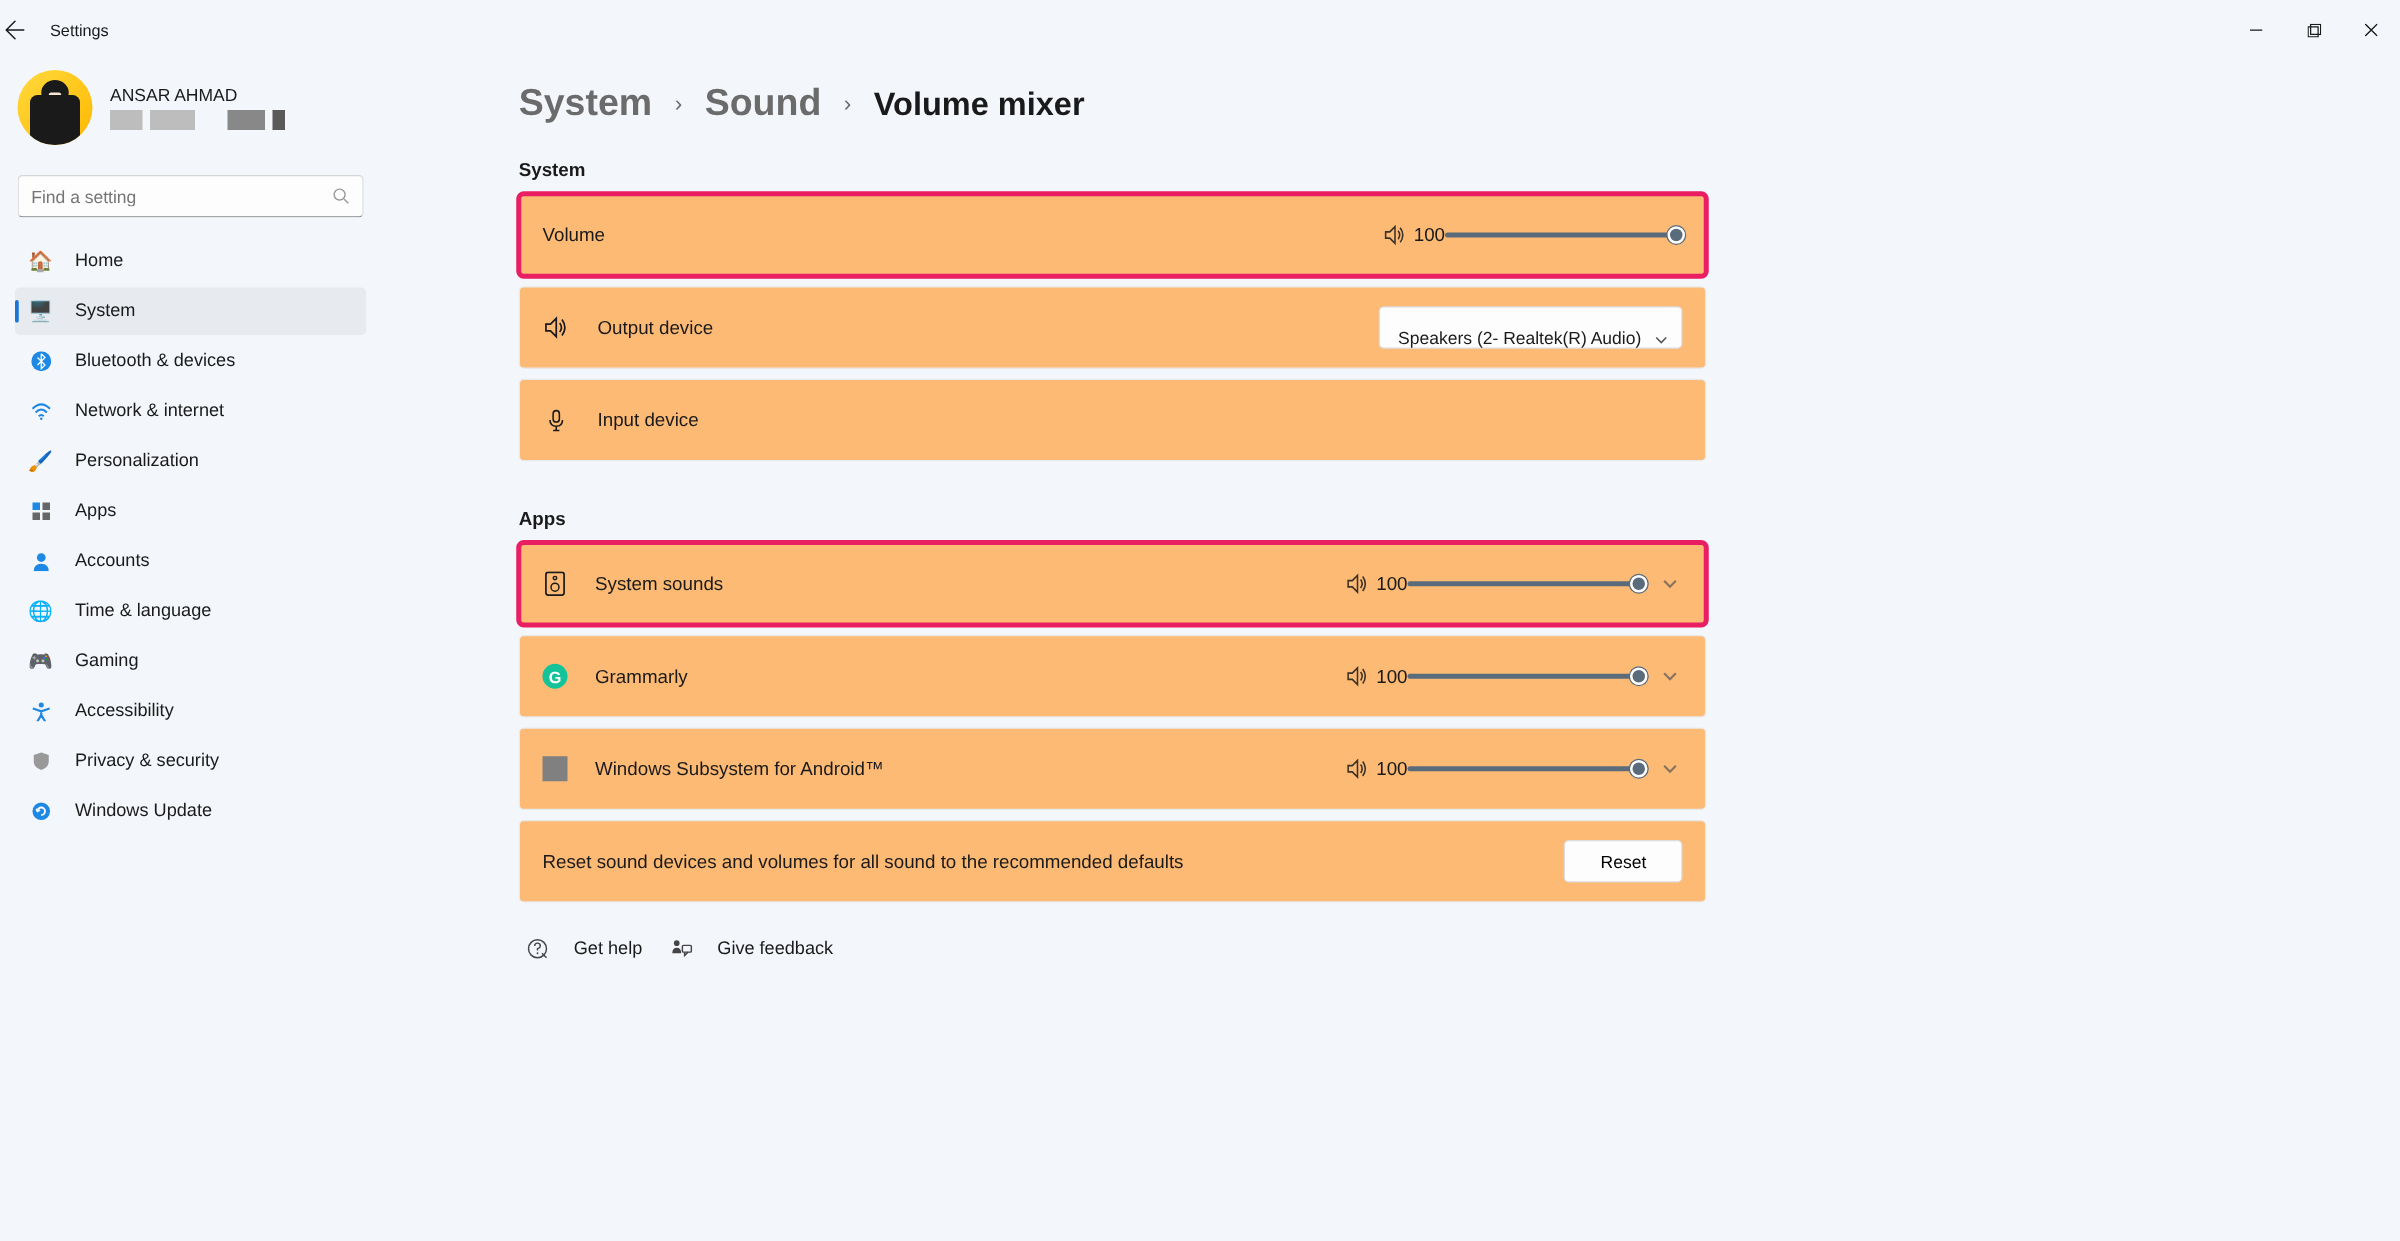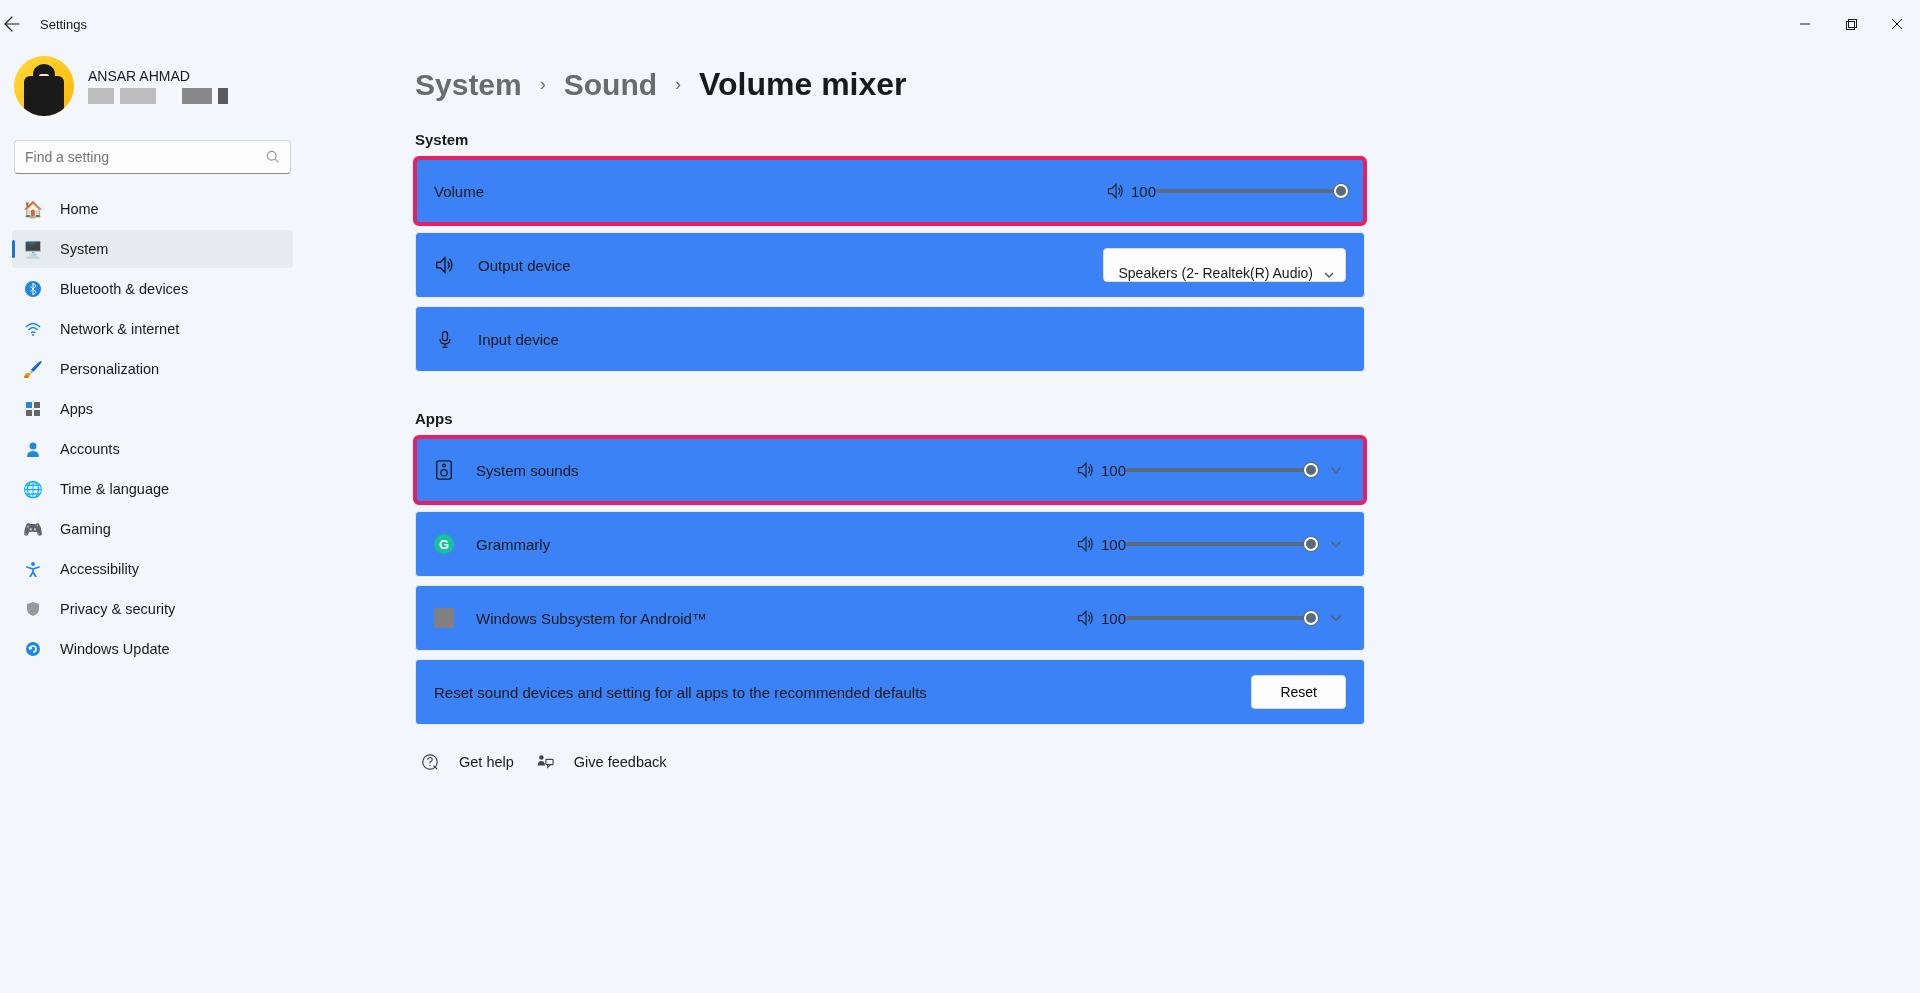--- a/index.html
+++ b/index.html
@@ -41,25 +41,25 @@
 .nav { display: flex; flex-direction: column; gap: 2px; }
 .nav-item { display: flex; align-items: center; gap: 18px; height: 38px; padding: 0 12px; border-radius: 4px; cursor: pointer; font-size: 14.5px; position: relative; }
 .nav-item.active { background: #e7eaef; }
 .nav-item.active::before { content: ''; position: absolute; left: 0; top: 10px; bottom: 10px; width: 3px; background: #1976d2; border-radius: 2px; }
 .nav-icon { width: 18px; height: 18px; display: flex; align-items: center; justify-content: center; font-size: 16px; }
 
 
 .breadcrumb { display: flex; align-items: center; gap: 18px; margin: 18px 0 28px 0; }
 .bc-link { font-size: 30px; color: #6b6b6b; cursor: pointer; font-weight: 600; }
 .bc-sep { color: #6b6b6b; font-size: 18px; }
-.bc-current { font-size: 32px; font-weight: 600; color: #1a1a1a; }
+.bc-current { font-size: 26px; font-weight: 600; color: #1a1a1a; }
 
 
 .section-label { font-size: 15px; font-weight: 600; margin-bottom: 10px; margin-top: 8px; }
-.card { background: #3b82f6; border: 1px solid #e9e9e9; border-radius: 4px; margin-bottom: 4px; display: flex; align-items: center; padding: 0 18px; min-height: 66px; }
+.card { background: #fdba74; border: 1px solid #e9e9e9; border-radius: 4px; margin-bottom: 4px; display: flex; align-items: center; padding: 0 18px; min-height: 66px; }
 .card.highlighted { outline: 4px solid #e91e63; outline-offset: -2px; }
 .card-spacer { height: 4px; }
 .card-icon { width: 22px; display: flex; justify-content: center; margin-right: 22px; }
 .card-label { font-size: 15px; flex: 1; }
 .card-right { display: flex; align-items: center; }
 
 .dropdown { display: flex; align-items: flex-end; gap: 10px; background: #fdfdfd; border: 1px solid #dcdcdc; border-radius: 4px; height: 34px; padding: 0 10px 0 14px; font-size: 14px; cursor: pointer; }
 
 .vol-icon { width: 20px; opacity: 0.85; }
 .vol-value { font-size: 15px; width: 30px; text-align: right; }
@@ -345,21 +345,21 @@
             <div class="slider-thumb"></div>
           </div>
         <svg class="expand-btn" width="14" height="14" viewBox="0 0 12 12">
             <path d="M2 4 L6 8 L10 4" fill="none" stroke="#555" stroke-width="1.5"></path>
           </svg>
       </div>
     </div>
 
     <div class="card-spacer"></div>
     <div class="card">
-      <span class="card-label">Reset sound devices and setting for all apps to the recommended defaults</span>
+      <span class="card-label">Reset sound devices and volumes for all sound to the recommended defaults</span>
       <button class="reset-btn">Reset</button>
     </div>
 
     <div class="help-links">
       <div class="help-link">
         <svg class="help-icon" width="18" height="18" viewBox="0 0 20 20">
             <circle cx="10" cy="10" r="8" fill="none" stroke="#1a1a1a" stroke-width="1.3"></circle>
             <path d="M7.5 7.5 Q7.5 5 10 5 Q12.5 5 12.5 7.5 Q12.5 9 10 10 V11.5" fill="none" stroke="#1a1a1a" stroke-width="1.3"></path>
             <circle cx="10" cy="14" r="0.8" fill="#1a1a1a"></circle>
             <path d="M14 14 L18 18" stroke="#1a1a1a" stroke-width="1.3"></path>

